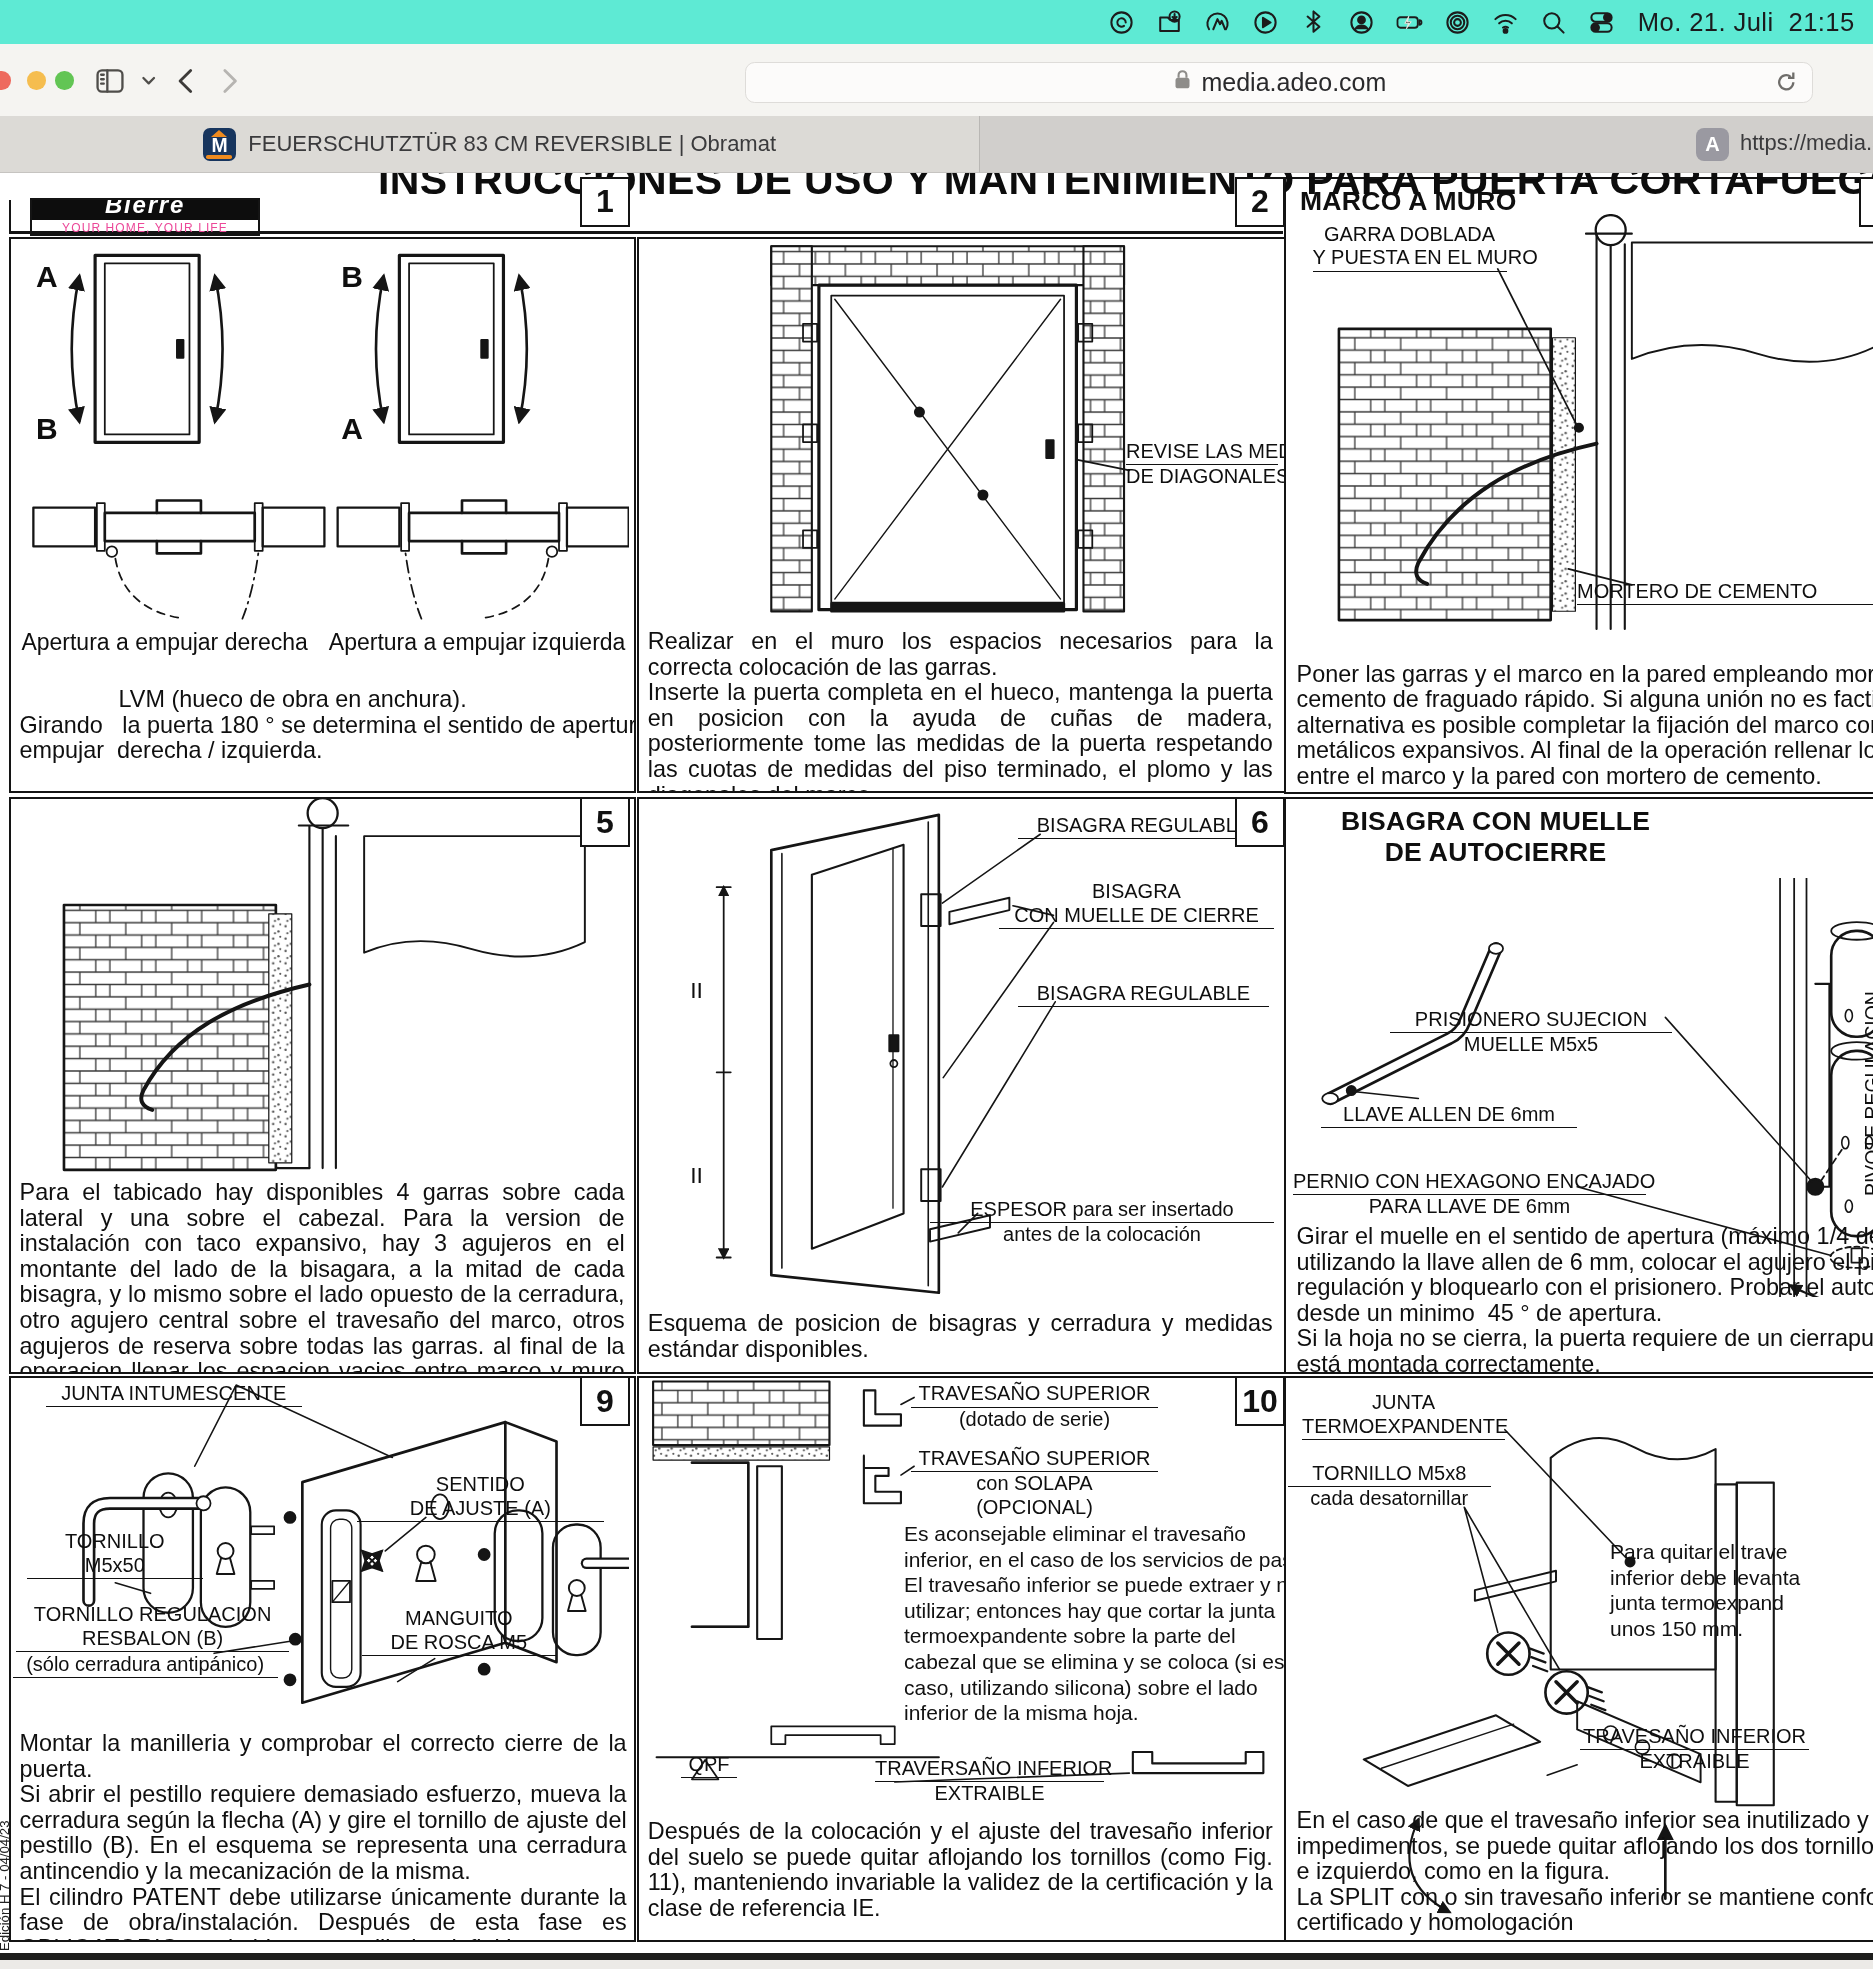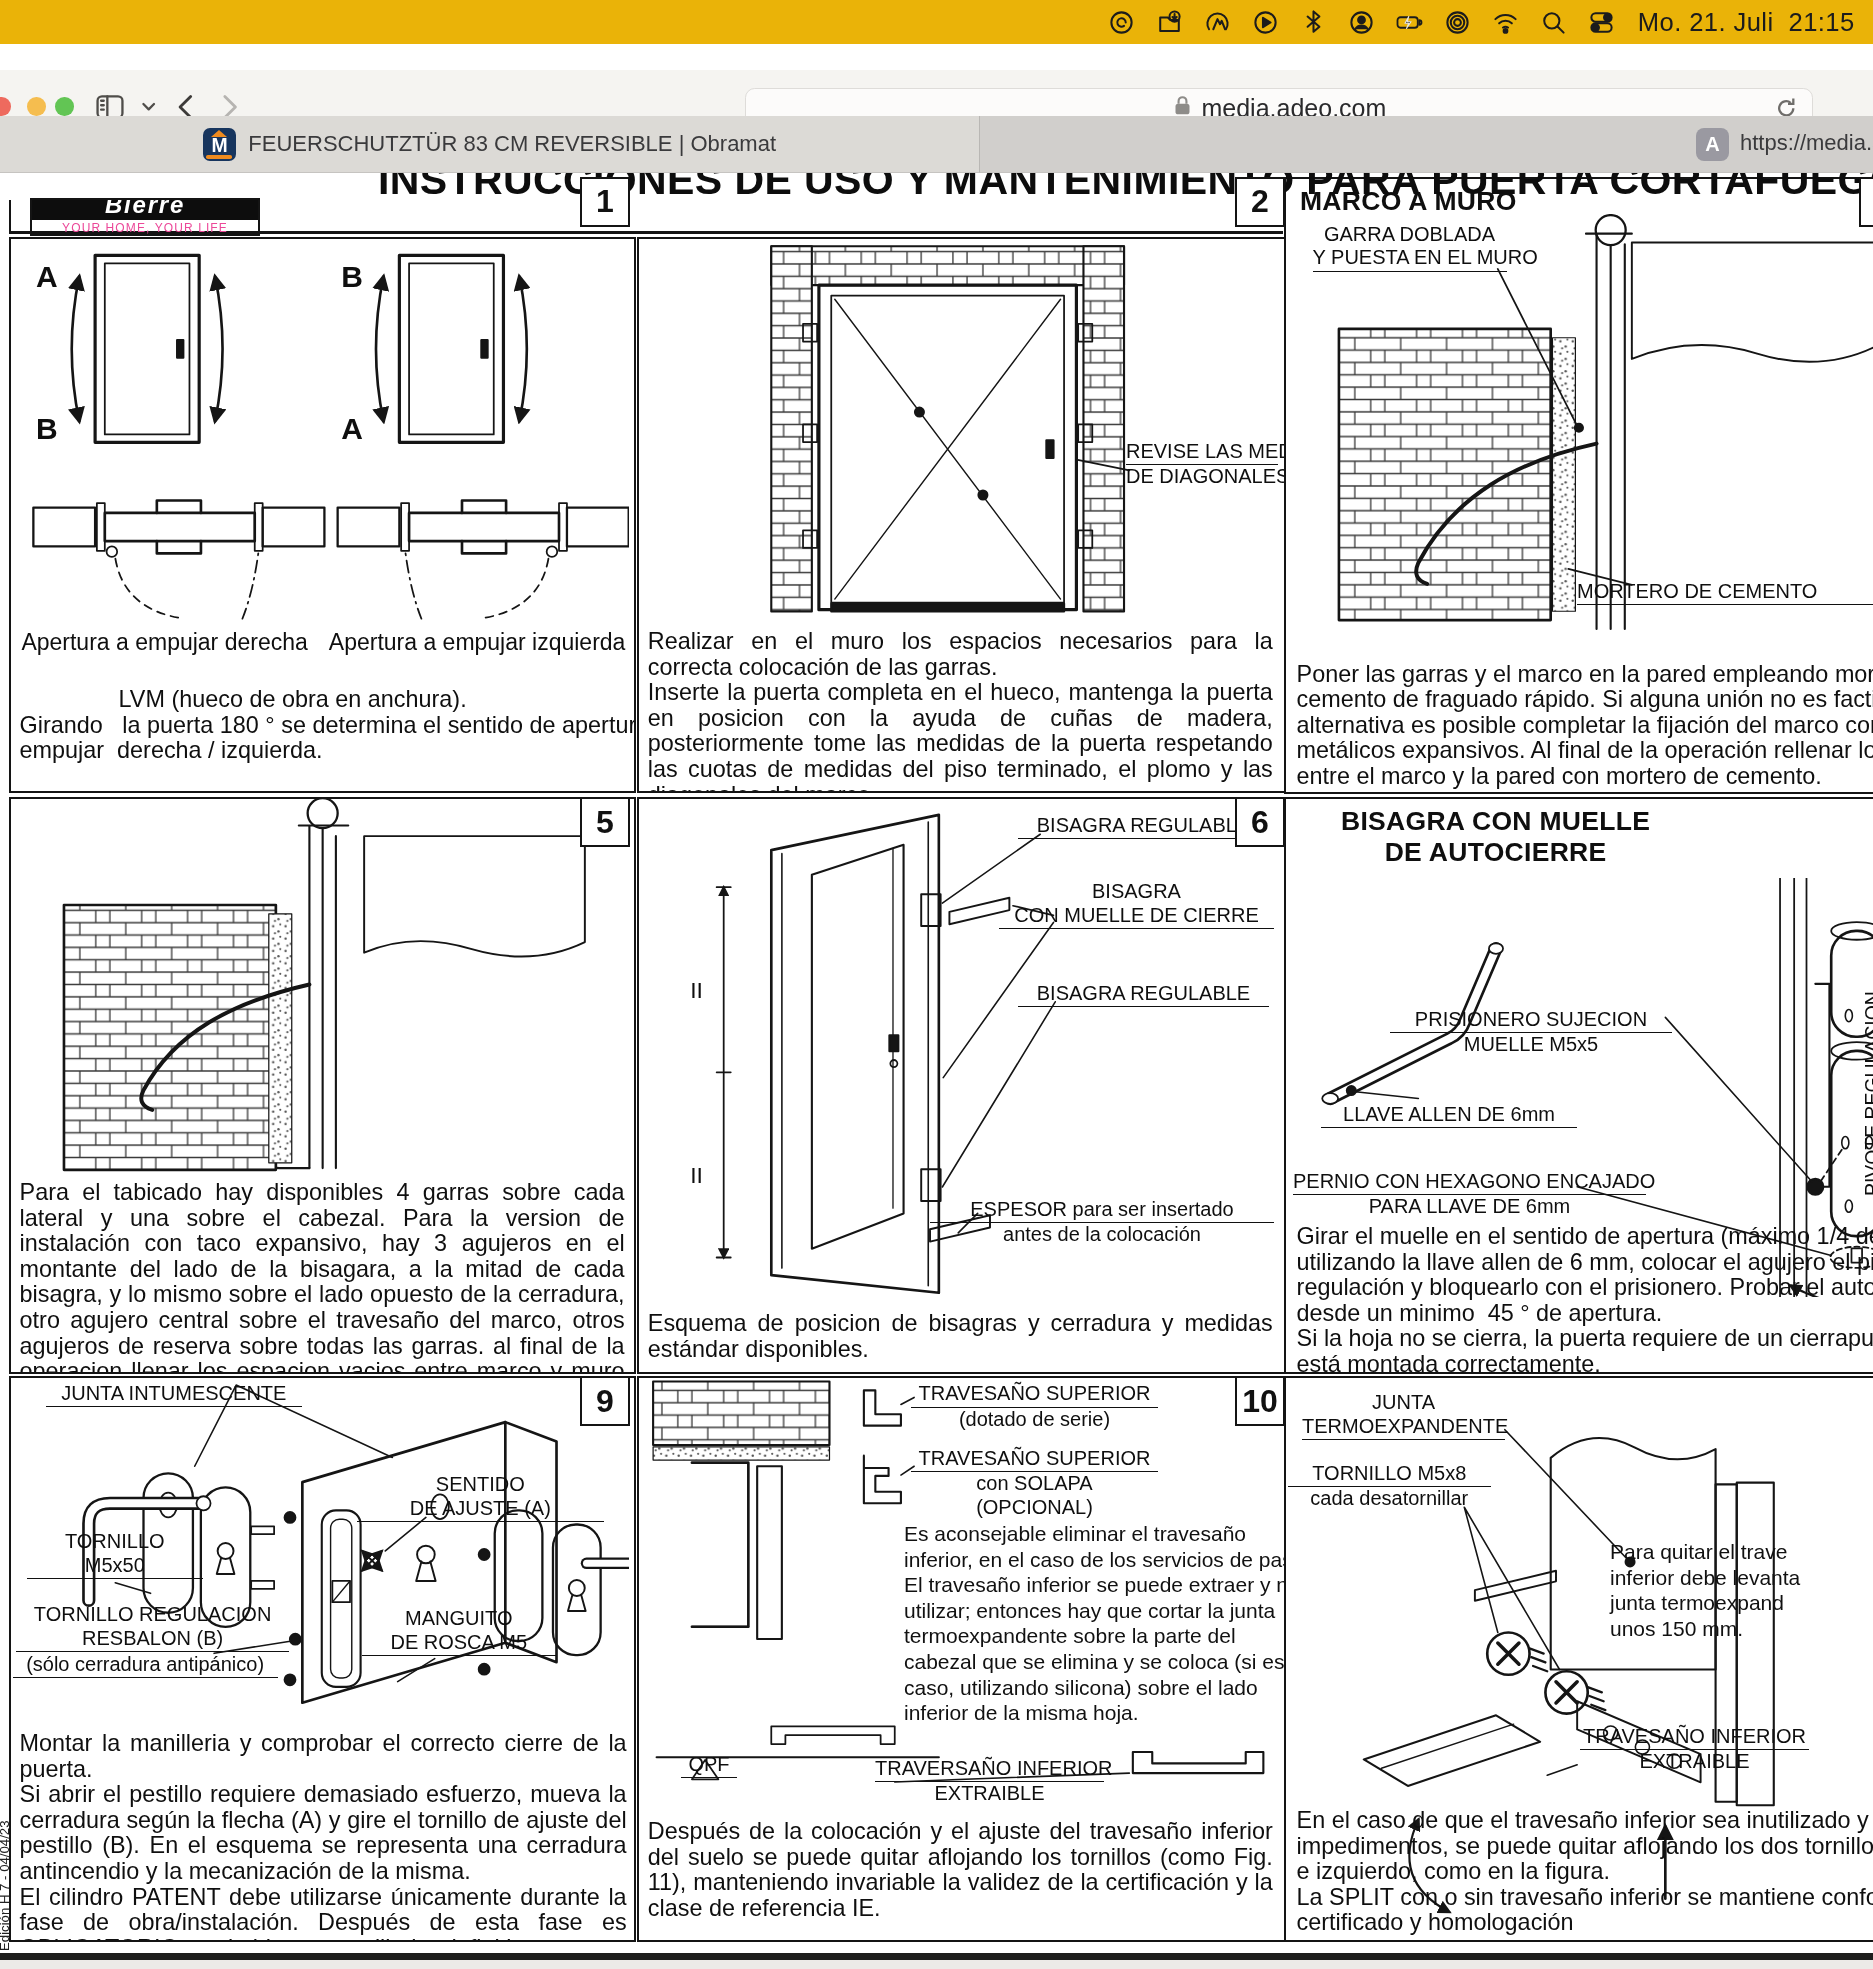--- a/index.html
+++ b/index.html
@@ -1,24 +1,24 @@
 <!DOCTYPE html>
 <html style="font-size:14px"><head>
 <meta charset="utf-8">
 <style>
   html,body{margin:0;padding:0;width:1874px;height:1969px;overflow:hidden;position:relative;
     font-family:"Liberation Sans",sans-serif;background:#fff;color:#111;}
   
-  .menubar{position:absolute;left:0;top:0;width:1874px;height:44px;background:#eab308;
+  .menubar{position:absolute;left:0;top:0;width:1874px;height:44px;background:#5eead4;
     display:flex;align-items:center;justify-content:flex-end;gap:0;}
   .mb-ic{width:48px;height:44px;display:flex;align-items:center;justify-content:center;}
   .mb-ic svg{width:27px;height:27px;stroke:#1c1c1c;fill:none;stroke-width:2.4;stroke-linecap:round;stroke-linejoin:round;}
   .clock{font-size:25.6px;color:#1b1b1d;padding:0 19.4px 0 12.4px;letter-spacing:0.4px;white-space:pre;}
   
-  .toolbar{position:absolute;left:0;top:44px;width:1874px;height:72px;background:#f5f4f1;border-bottom:0.9px solid #cfcdca;margin-top:26px;}
+  .toolbar{position:absolute;left:0;top:44px;width:1874px;height:72px;background:#f5f4f1;border-bottom:0.9px solid #cfcdca;}
   .tl{position:absolute;top:27px;width:18.5px;height:18.5px;border-radius:50%;}
   .tl.red{left:-8px;background:#ee6a5e;}
   .tl.yel{left:27px;background:#f5bd4f;}
   .tl.grn{left:55px;background:#62c554;}
   .tb-ic{position:absolute;top:19.4px;width:35px;height:35px;display:flex;align-items:center;justify-content:center;}
   .tb-ic svg{stroke:#4f4d4a;fill:none;stroke-width:2.6;stroke-linecap:round;stroke-linejoin:round;}
   .addr{position:absolute;left:745px;top:17.6px;width:1066px;height:39px;background:#fcfbfa;border:0.9px solid #dedcd9;
     border-radius:9.7px;display:flex;align-items:center;justify-content:center;gap:8.8px;font-size:25px;color:#2a2a2c;}
   .addr .lock svg{stroke:#8e8c89;fill:none;stroke-width:2.4;}
   .addr .reload{position:absolute;right:12.4px;top:6.2px;}

